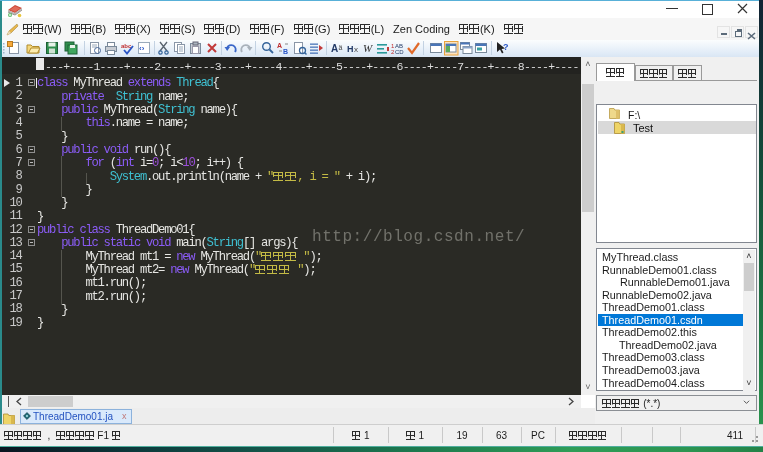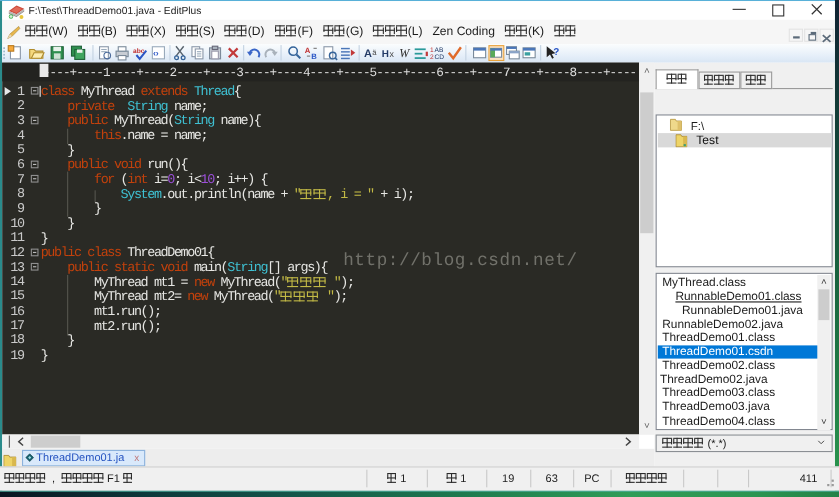--- a/index.html
+++ b/index.html
@@ -8,21 +8,21 @@
 .h{display:inline-block;width:.86em;height:.86em;vertical-align:-.08em;
 background:
 linear-gradient(currentColor,currentColor) 0 0/100% 1px no-repeat,
 linear-gradient(currentColor,currentColor) 0 46%/100% 1px no-repeat,
 linear-gradient(currentColor,currentColor) 0 100%/100% 1px no-repeat,
 linear-gradient(currentColor,currentColor) 48% 0/1px 100% no-repeat,
 linear-gradient(currentColor,currentColor) 0 12%/1px 50% no-repeat,
 linear-gradient(currentColor,currentColor) 100% 40%/1px 60% no-repeat;
 opacity:.92;margin-right:1px}
 
-.k{color:#c2410c}.t{color:#3fc0d2}.s{color:#c3ba45}.n{color:#9b4fd8}
+.k{color:#8b5cf6}.t{color:#3fc0d2}.s{color:#c3ba45}.n{color:#9b4fd8}
 #code{position:absolute;left:0;top:0;width:579px;color:#e6e6e3;
 font-family:"Liberation Mono",monospace;font-size:12.2px;letter-spacing:-1.26px;line-height:13.34px;white-space:pre}
 #code .ln{height:13.34px;position:relative}
 
 .hc{display:inline-block;width:10.3px;height:9px;margin:0 1.8px 0 0;vertical-align:-1px;
 background:
 linear-gradient(currentColor,currentColor) 0 0/100% 1px no-repeat,
 linear-gradient(currentColor,currentColor) 0 46%/100% 1px no-repeat,
 linear-gradient(currentColor,currentColor) 0 100%/100% 1px no-repeat,
 linear-gradient(currentColor,currentColor) 48% 0/1px 100% no-repeat,
@@ -55,21 +55,20 @@
   <svg class="abs" style="left:7px;top:4px" width="16" height="14" viewBox="0 0 16 14">
     <polygon points="1,6 8,1 15,4 8,9" fill="#cd4b3c"></polygon>
     <polygon points="1,6 8,9 15,4 15,5.5 8,10.5 1,7.5" fill="#b9b4b2"></polygon>
     <polygon points="1,7.5 8,10.5 15,5.5 15,6.5 8,11.5 1,8.5" fill="#8f8a88"></polygon>
     <polygon points="3,5.8 8,2.2 13,4.2 8,7.8" fill="#e06a58"></polygon>
     <circle cx="3" cy="11" r="2" fill="#3fae4f"></circle>
       <rect x="2.4" y="9.6" width="1.2" height="2.8" fill="#d8f2da"></rect>
       <rect x="1.6" y="10.4" width="2.8" height="1.2" fill="#d8f2da"></rect>
     <circle cx="12.5" cy="11.5" r="1.8" fill="#e8c63c"></circle>
   </svg>
-  <div class="abs" style="left:26px;top:5px;font-size:9.3px;color:#1c1c1c">F:\Test\ThreadDemo01.java - EditPlus</div>
   <div class="abs" style="left:666px;top:8px;width:12px;height:1px;background:#333"></div>
   <div class="abs" style="left:702px;top:4px;width:9px;height:9px;border:1px solid #333"></div>
   <svg class="abs" style="left:737px;top:3px" width="11" height="11" viewBox="0 0 11 11">
       <path d="M1,1 L10,10 M10,1 L1,10" stroke="#333" stroke-width="1.2"></path>
     </svg>
 
   <div class="abs" style="left:2px;top:18px;width:757px;height:22px;background:#f6f6f6"></div>
   <svg class="abs" style="left:6px;top:23px" width="13" height="13" viewBox="0 0 13 13">
     <polygon points="1,12 3,8 11,1 12,3 5,10" fill="#e8b64c" stroke="#9a7d2e" stroke-width="0.5"></polygon>
     <polygon points="1,12 3,8 5,10" fill="#e8d8b8"></polygon>
@@ -316,27 +315,27 @@
         <path d="M0.5,1.5 L5,1.5 L5.8,3 L10.5,3 L10.5,12.5 L0.5,12.5 Z" fill="#eed467" stroke="#ad8d35" stroke-width="0.8"></path>
         <path d="M7,3 L10.5,3 L10.5,12.5 L7,12.5 Z" fill="#d9b84e"></path>
         <rect x="7.5" y="10" width="2" height="2" fill="#3aa076"></rect>
       </svg>
     <div style="position:absolute;left:36px;top:17px;font-size:11px;color:#111">Test</div>
   </div>
 
   <div class="box" style="left:596px;top:248px;width:161px;height:143px;font-size:10.8px;color:#1b1b1b">
     <div id="flist">
         <div style="position:absolute;left:1px;top:2px;width:147px;height:12.55px;padding-left:4px;box-sizing:border-box;">MyThread.class</div>
-        <div style="position:absolute;left:1px;top:14.55px;width:147px;height:12.55px;padding-left:16px;box-sizing:border-box;text-decoration:underline;">RunnableDemo01.class</div>
+        <div style="position:absolute;left:1px;top:14.55px;width:147px;height:12.55px;padding-left:4px;box-sizing:border-box;">RunnableDemo01.class</div>
         <div style="position:absolute;left:19px;top:27.1px;width:147px;height:12.55px;padding-left:4px;box-sizing:border-box;">RunnableDemo01.java</div>
         <div style="position:absolute;left:1px;top:39.650000000000006px;width:147px;height:12.55px;padding-left:4px;box-sizing:border-box;">RunnableDemo02.java</div>
         <div style="position:absolute;left:1px;top:52.2px;width:147px;height:12.55px;padding-left:4px;box-sizing:border-box;">ThreadDemo01.class</div>
         <div style="position:absolute;left:1px;top:64.75px;width:147px;height:12.55px;padding-left:4px;box-sizing:border-box;background:#0078d7;color:#fff">ThreadDemo01.csdn</div>
-        <div style="position:absolute;left:1px;top:77.30000000000001px;width:147px;height:12.55px;padding-left:4px;box-sizing:border-box;">ThreadDemo02.class</div>
-        <div style="position:absolute;left:1px;top:89.85000000000001px;width:147px;height:12.55px;padding-left:2px;box-sizing:border-box;">ThreadDemo02.java</div>
+        <div style="position:absolute;left:1px;top:77.30000000000001px;width:147px;height:12.55px;padding-left:4px;box-sizing:border-box;">ThreadDemo02.this</div>
+        <div style="position:absolute;left:1px;top:89.85000000000001px;width:147px;height:12.55px;padding-left:21px;box-sizing:border-box;">ThreadDemo02.java</div>
         <div style="position:absolute;left:1px;top:102.4px;width:147px;height:12.55px;padding-left:4px;box-sizing:border-box;">ThreadDemo03.class</div>
         <div style="position:absolute;left:1px;top:114.95px;width:147px;height:12.55px;padding-left:4px;box-sizing:border-box;">ThreadDemo03.java</div>
         <div style="position:absolute;left:1px;top:127.5px;width:147px;height:12.55px;padding-left:4px;box-sizing:border-box;">ThreadDemo04.class</div>
       </div>
     <div style="position:absolute;right:1px;top:1px;width:12px;height:141px;background:#f0f0f0"></div>
     <div style="position:absolute;right:1px;top:1px;width:12px;height:12px;text-align:center;font-size:9px;color:#333;line-height:12px">˄</div>
     <div style="position:absolute;right:2px;top:14px;width:10px;height:28px;background:#cdcdcd"></div>
     <div style="position:absolute;right:1px;bottom:1px;width:12px;height:12px;text-align:center;font-size:9px;color:#333;line-height:12px">˅</div>
   </div>
 

